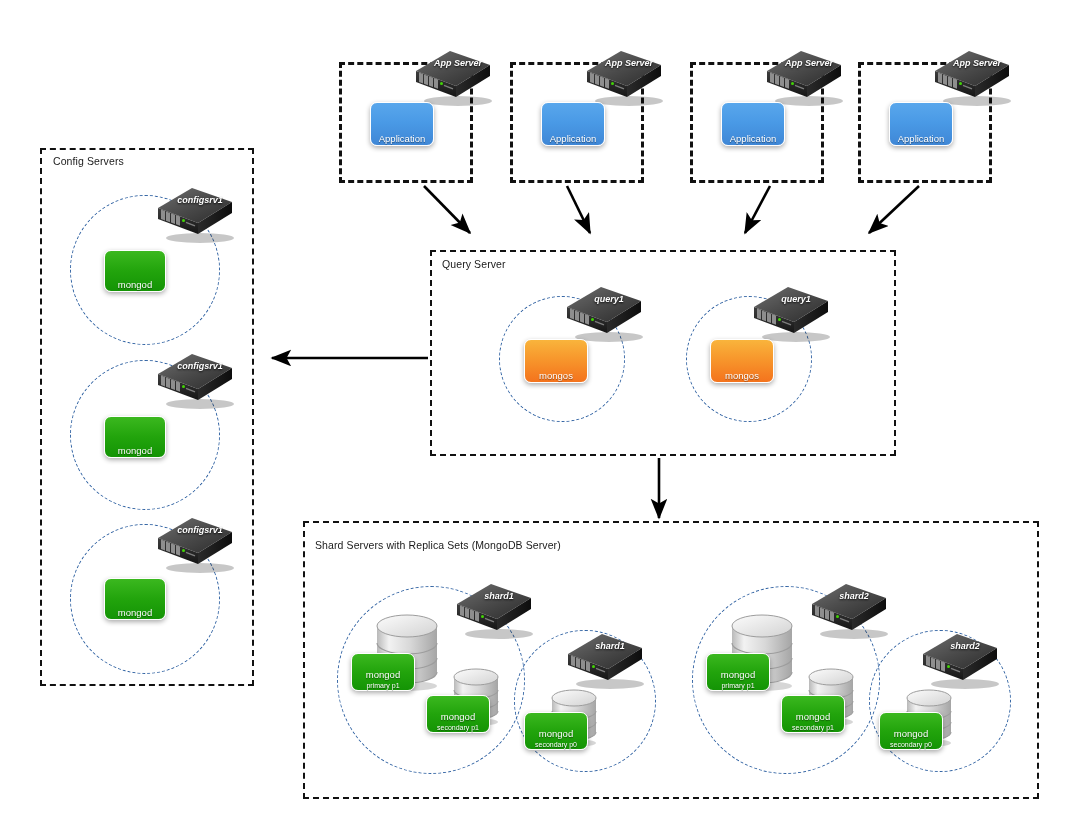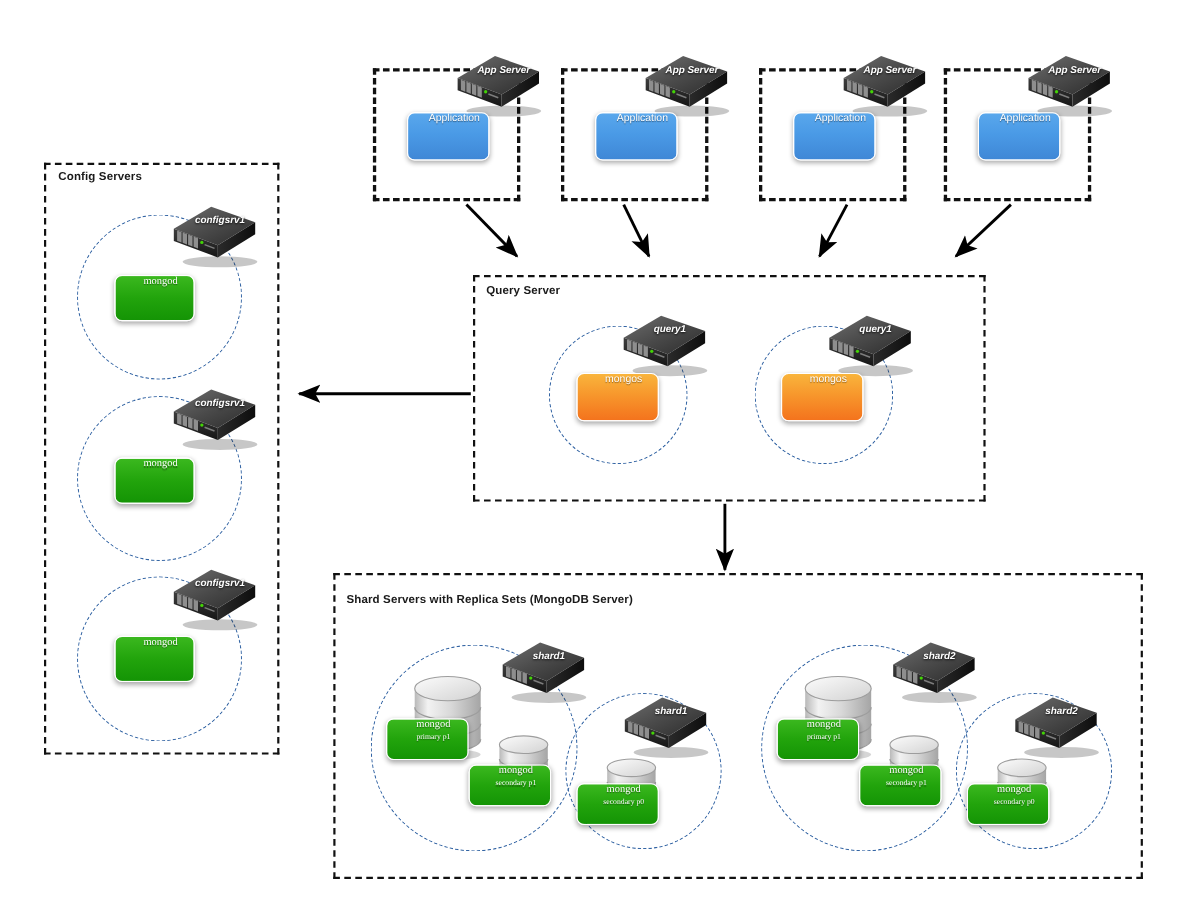--- a/index.html
+++ b/index.html
@@ -2,47 +2,47 @@
 <html><head>
 <meta charset="utf-8">
 <style>
   html,body{margin:0;padding:0;background:#ffffff;}
   body{width:1080px;height:840px;position:relative;overflow:hidden;
        font-family:"Liberation Sans",sans-serif;color:#000;}
   #stage{position:absolute;left:0;top:0;width:1080px;height:840px;}
 
   
   .group{position:absolute;border:2px dashed #111;background:transparent;}
-  .group-title{position:absolute;font-size:10.5px;font-weight:bold;color:#1a1a1a;
+  .group-title{position:absolute;font-size:10.5px;font-weight:normal;color:#1a1a1a;
                letter-spacing:.1px;white-space:nowrap;}
 
   
   .appbox{position:absolute;border:3px dashed #111;width:128px;height:115px;}
 
   
   .srv{position:absolute;width:84px;height:62px;}
   .srv svg{display:block;overflow:visible;}
   .srv .lbl{position:absolute;left:0;top:0;width:84px;height:62px;
             display:flex;align-items:flex-start;justify-content:center;
             pointer-events:none;font-style:italic;}
   .srv .lbl span{color:#fff;font-size:9px;font-weight:bold;
                  text-shadow:0 1px 2px rgba(0,0,0,.85);
                  transform:translate(6px,13px);white-space:nowrap;}
 
   
   .chip{position:absolute;border-radius:7px;display:flex;flex-direction:column;
-        align-items:center;justify-content:flex-start;color:#fff;
+        align-items:center;justify-content:flex-end;color:#fff;
         box-shadow:0 2px 5px rgba(0,0,0,.33);border:1.5px solid #fff;
-        text-shadow:0 1px 1px rgba(0,0,0,.45);line-height:1.15;padding-left:11px;}
+        text-shadow:0 1px 1px rgba(0,0,0,.45);line-height:1.15;}
   .chip.app{width:62px;height:42px;font-size:9.5px;
             background:linear-gradient(180deg,#59a7ec 0%,#4a9ae6 45%,#3f87d6 100%);}
   .chip.mongos{width:62px;height:42px;font-size:9.5px;
             background:linear-gradient(180deg,#f9b43c 0%,#f7972c 45%,#f4731d 100%);}
   .chip.mongod{width:60px;height:40px;font-size:9.5px;
-            background:linear-gradient(180deg,#3bb81f 0%,#22a40c 50%,#149405 100%);font-family:Liberation Serif, serif;}
+            background:linear-gradient(180deg,#3bb81f 0%,#22a40c 50%,#149405 100%);}
   .chip.mongod.two{width:62px;height:36px;}
   .chip .t1{font-weight:normal;font-size:9.5px;}
   .chip .t2{font-size:7px;margin-top:1px;}
 
   
   .circ{position:absolute;border:1.6px dashed #3465a4;border-radius:50%;}
 
   
   .db{position:absolute;}
   .db svg{display:block;}

